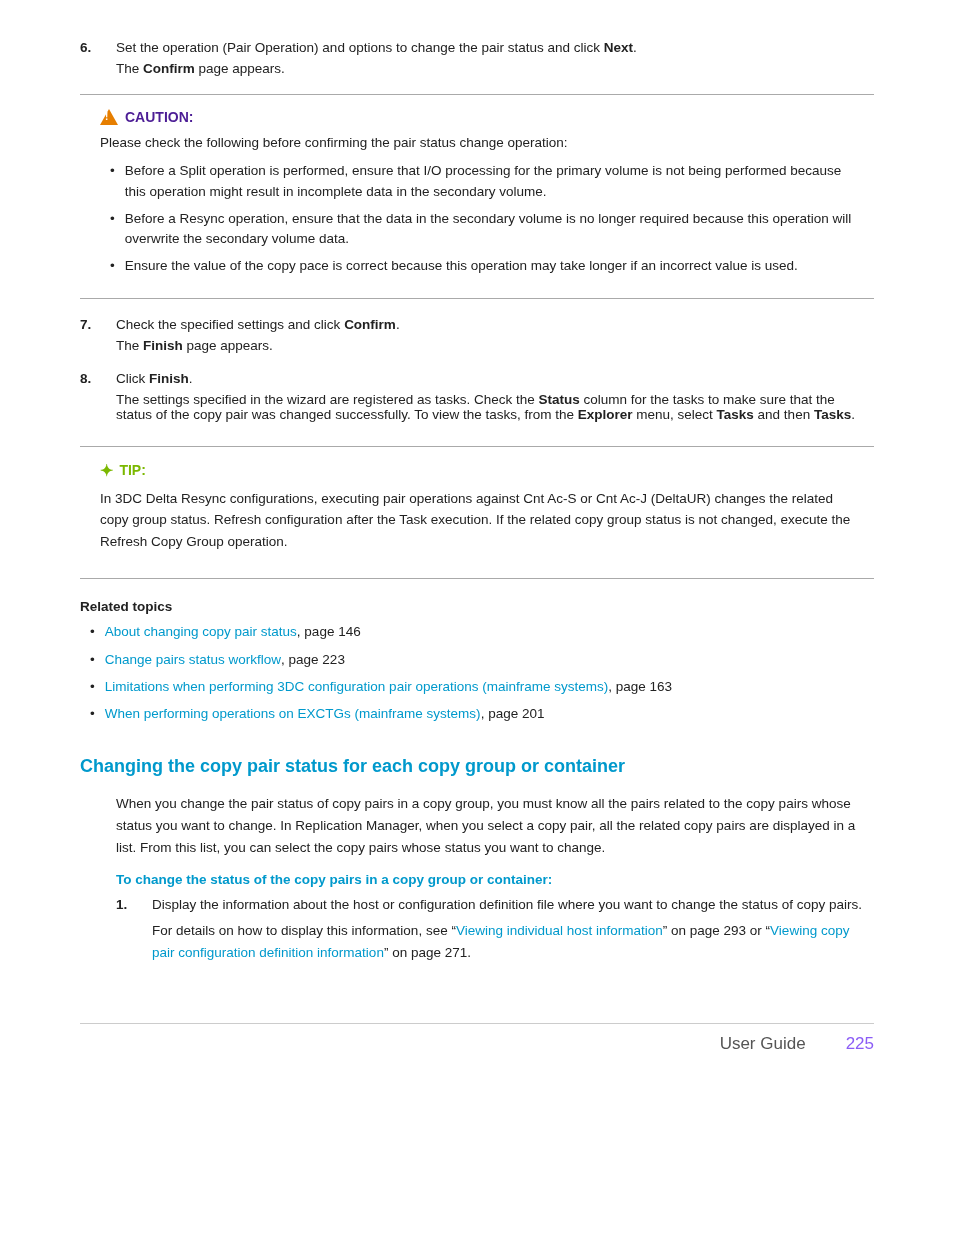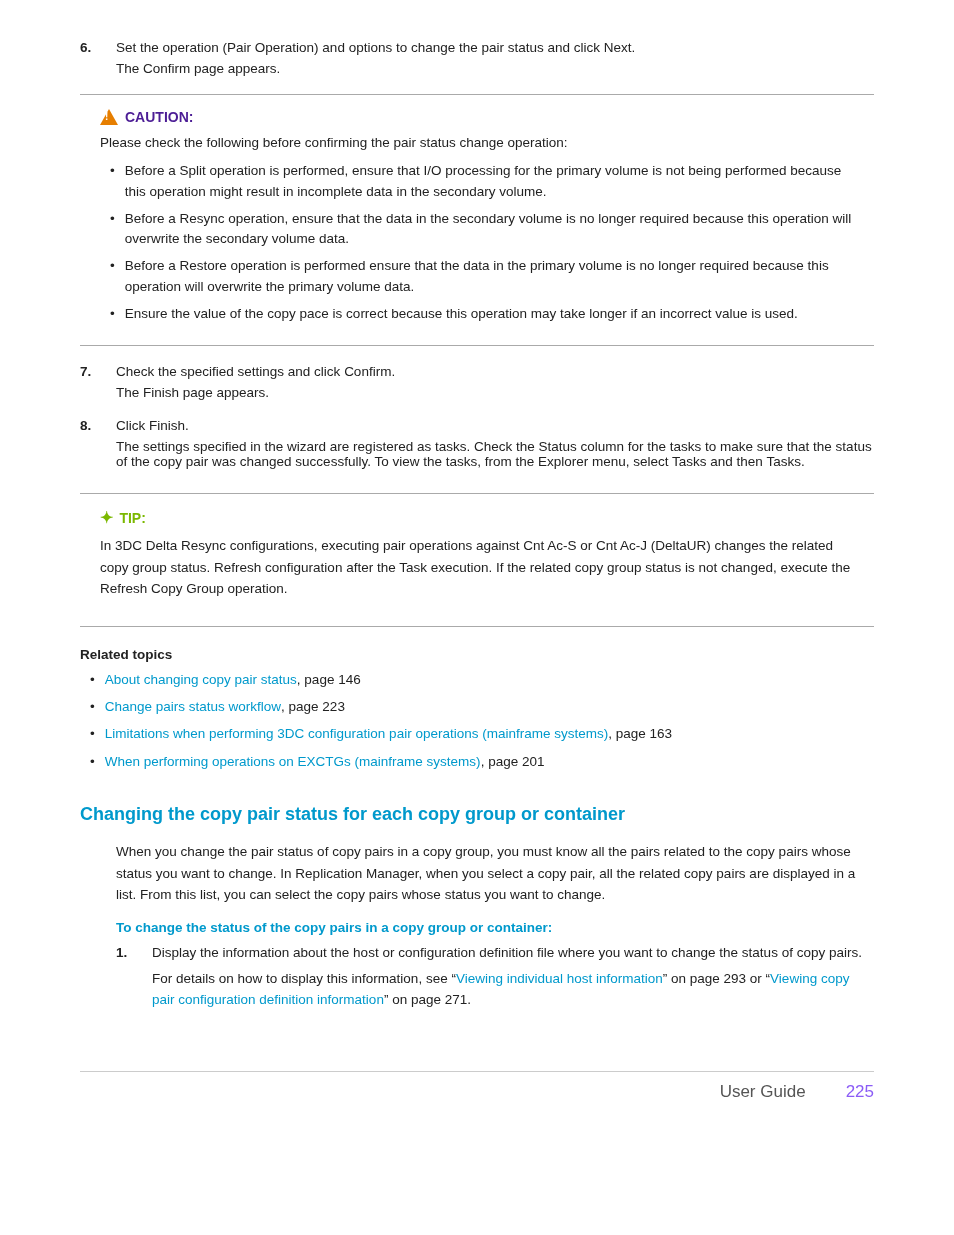--- a/index.html
+++ b/index.html
@@ -33,21 +33,21 @@
       color: #222;
     }
     .step-text {
       flex: 1;
     }
     .step-sub {
       margin-left: 36px;
       margin-bottom: 10px;
     }
     strong, b {
-      font-weight: normal;
+      font-weight: bold;
     }
     .caution-box {
       border-top: 1.5px solid #aaa;
       border-bottom: 1.5px solid #aaa;
       padding: 14px 20px 14px 20px;
       margin: 18px 0 18px 0;
     }
     .caution-header {
       display: flex;
       align-items: center;
@@ -192,23 +192,20 @@
     </div>
     <div class="caution-intro">Please check the following before confirming the pair status change operation:</div>
     <ul class="bullet-list">
       <li>
           <span>Before a Split operation is performed, ensure that I/O processing for the primary volume is not being performed because this operation might result in incomplete data in the secondary volume.</span>
         </li>
       <li>
           <span>Before a Resync operation, ensure that the data in the secondary volume is no longer required because this operation will overwrite the secondary volume data.</span>
         </li>
       <li>
-          <span>Before a Restore operation is performed ensure that the data in the primary volume is no longer required because this operation will overwrite the primary volume data.</span>
-        </li>
-      <li>
           <span>Ensure the value of the copy pace is correct because this operation may take longer if an incorrect value is used.</span>
         </li>
     </ul>
   </div>
 
   <div class="step-block">
     <div class="step-row">
       <span class="step-num">7.</span>
       <span class="step-text">
         <span>Check the specified settings and click </span><strong>Confirm</strong><span>.</span>

